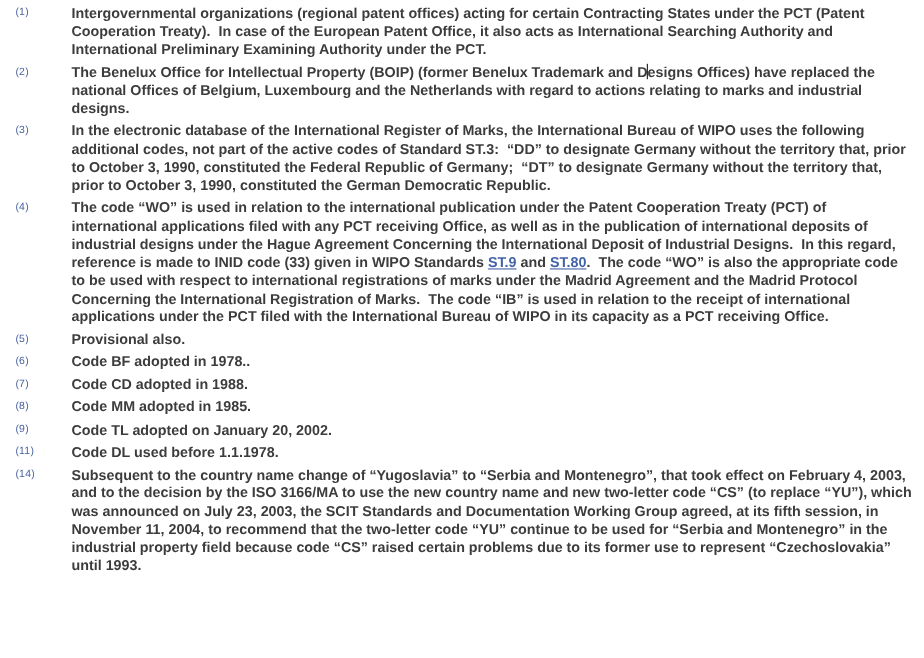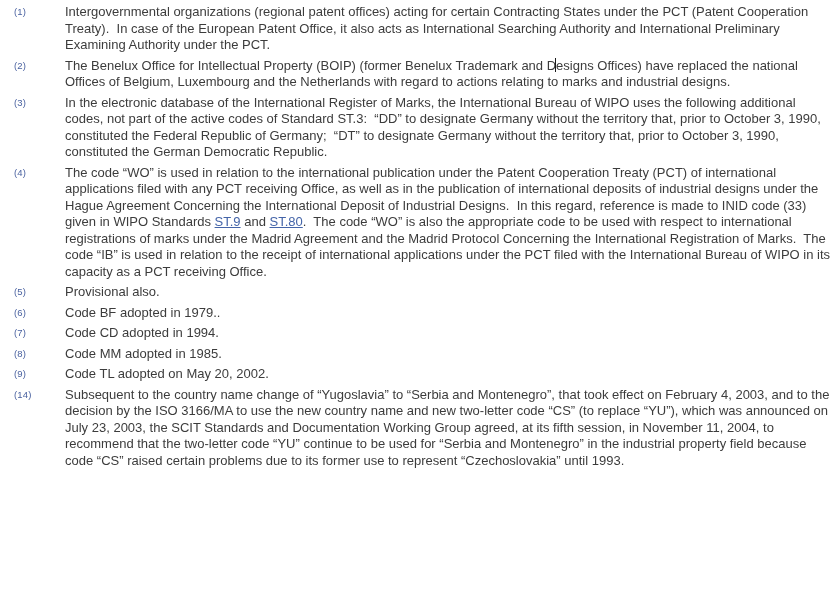--- a/index.html
+++ b/index.html
@@ -38,20 +38,21 @@
     letter-spacing: 0.2px;
   }
   .fn-text {
     flex: 0 0 766px;
     width: 766px;
     font-size: 13px;
     line-height: 16.5px;
     color: var(--text-color);
     white-space: pre-wrap;
     word-wrap: break-word;
+    font-weight: bold;
   }
   .fn-text a.link {
     color: var(--link-color);
     text-decoration: underline;
     cursor: pointer;
   }
   .caret {
     display: inline-block;
     width: 1px;
     height: 14px;
@@ -80,32 +81,36 @@
       <div class="footnote-row">
         <span class="marker">(4)</span>
         <div class="fn-text">The code “WO” is used in relation to the international publication under the Patent Cooperation Treaty (PCT) of international applications filed with any PCT receiving Office, as well as in the publication of international deposits of industrial designs under the Hague Agreement Concerning the International Deposit of Industrial Designs.  In this regard, reference is made to INID code (33) given in WIPO Standards <a class="link" href="#">ST.9</a> and <a class="link" href="#">ST.80</a>.  The code “WO” is also the appropriate code to be used with respect to international registrations of marks under the Madrid Agreement and the Madrid Protocol Concerning the International Registration of Marks.  The code “IB” is used in relation to the receipt of international applications under the PCT filed with the International Bureau of WIPO in its capacity as a PCT receiving Office.</div>
       </div>
       <div class="footnote-row">
         <span class="marker">(5)</span>
         <div class="fn-text">Provisional also.</div>
       </div>
       <div class="footnote-row">
         <span class="marker">(6)</span>
-        <div class="fn-text">Code BF adopted in 1979..</div>
+        <div class="fn-text">Code BF adopted in 1978..</div>
       </div>
       <div class="footnote-row">
         <span class="marker">(7)</span>
-        <div class="fn-text">Code CD adopted in 1994.</div>
+        <div class="fn-text">Code CD adopted in 1988.</div>
       </div>
       <div class="footnote-row">
         <span class="marker">(8)</span>
         <div class="fn-text">Code MM adopted in 1985.</div>
       </div>
       <div class="footnote-row">
         <span class="marker">(9)</span>
-        <div class="fn-text">Code TL adopted on May 20, 2002.</div>
+        <div class="fn-text">Code TL adopted on January 20, 2002.</div>
+      </div>
+      <div class="footnote-row">
+        <span class="marker">(11)</span>
+        <div class="fn-text">Code DL used before 1.1.1978.</div>
       </div>
       <div class="footnote-row">
         <span class="marker">(14)</span>
         <div class="fn-text">Subsequent to the country name change of “Yugoslavia” to “Serbia and Montenegro”, that took effect on February 4, 2003, and to the decision by the ISO 3166/MA to use the new country name and new two-letter code “CS” (to replace “YU”), which was announced on July 23, 2003, the SCIT Standards and Documentation Working Group agreed, at its fifth session, in November 11, 2004, to recommend that the two-letter code “YU” continue to be used for “Serbia and Montenegro” in the industrial property field because code “CS” raised certain problems due to its former use to represent “Czechoslovakia” until 1993.</div>
       </div>
     </div>
 </div>
 
 </body></html>

